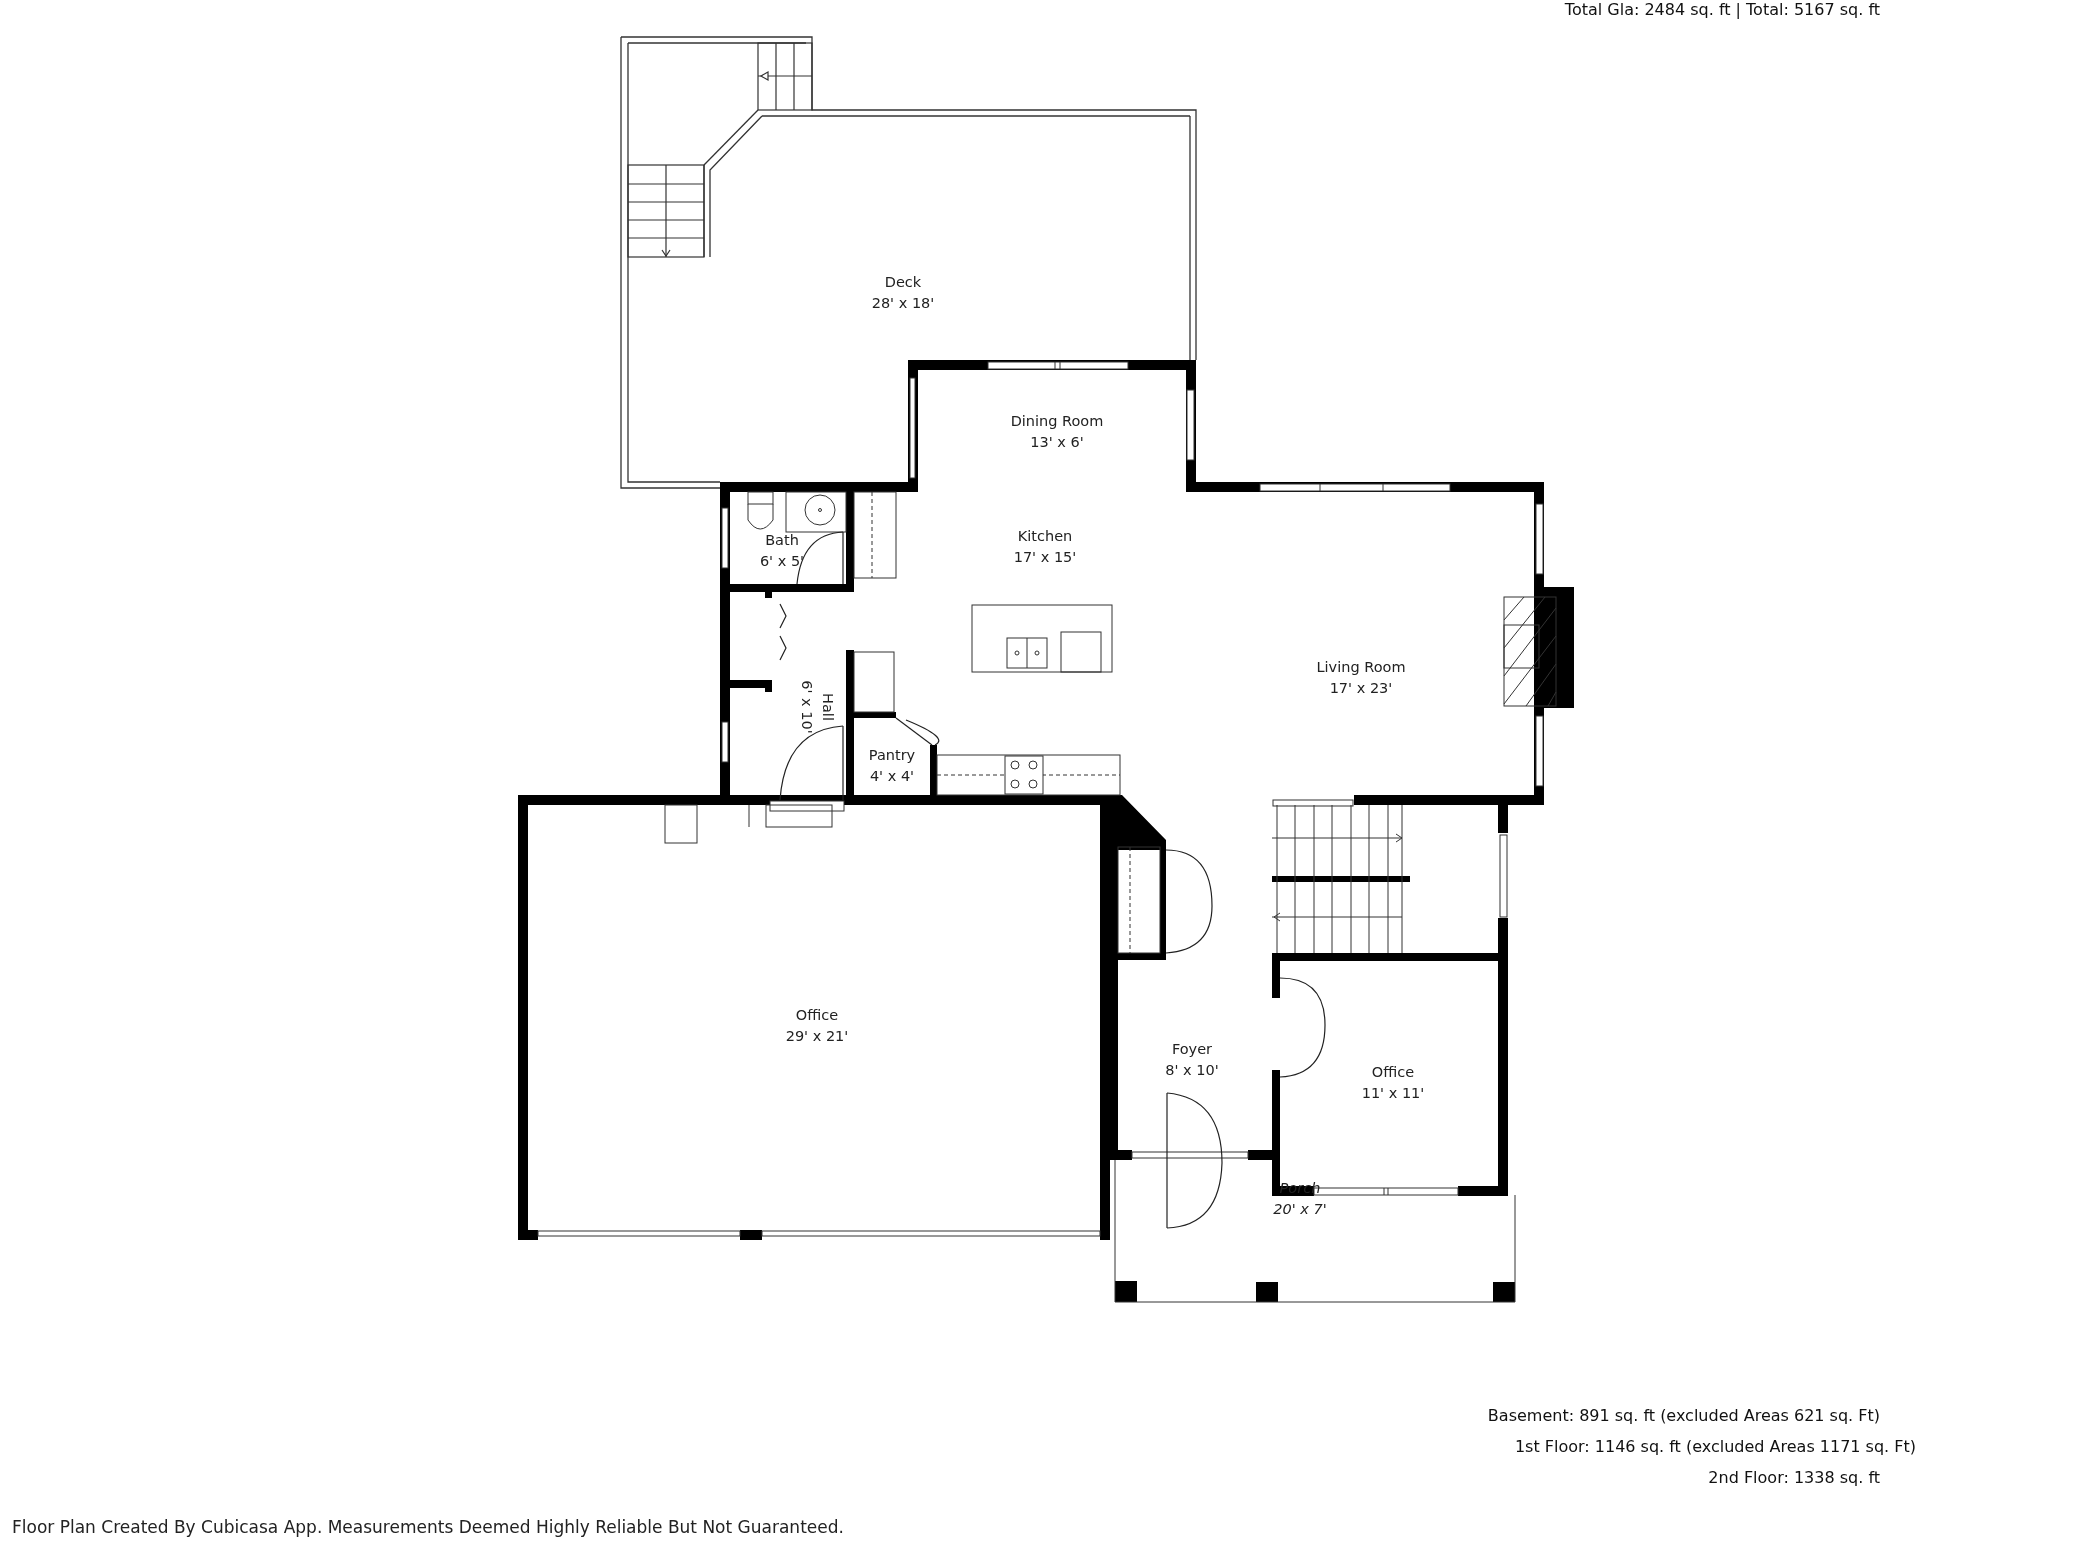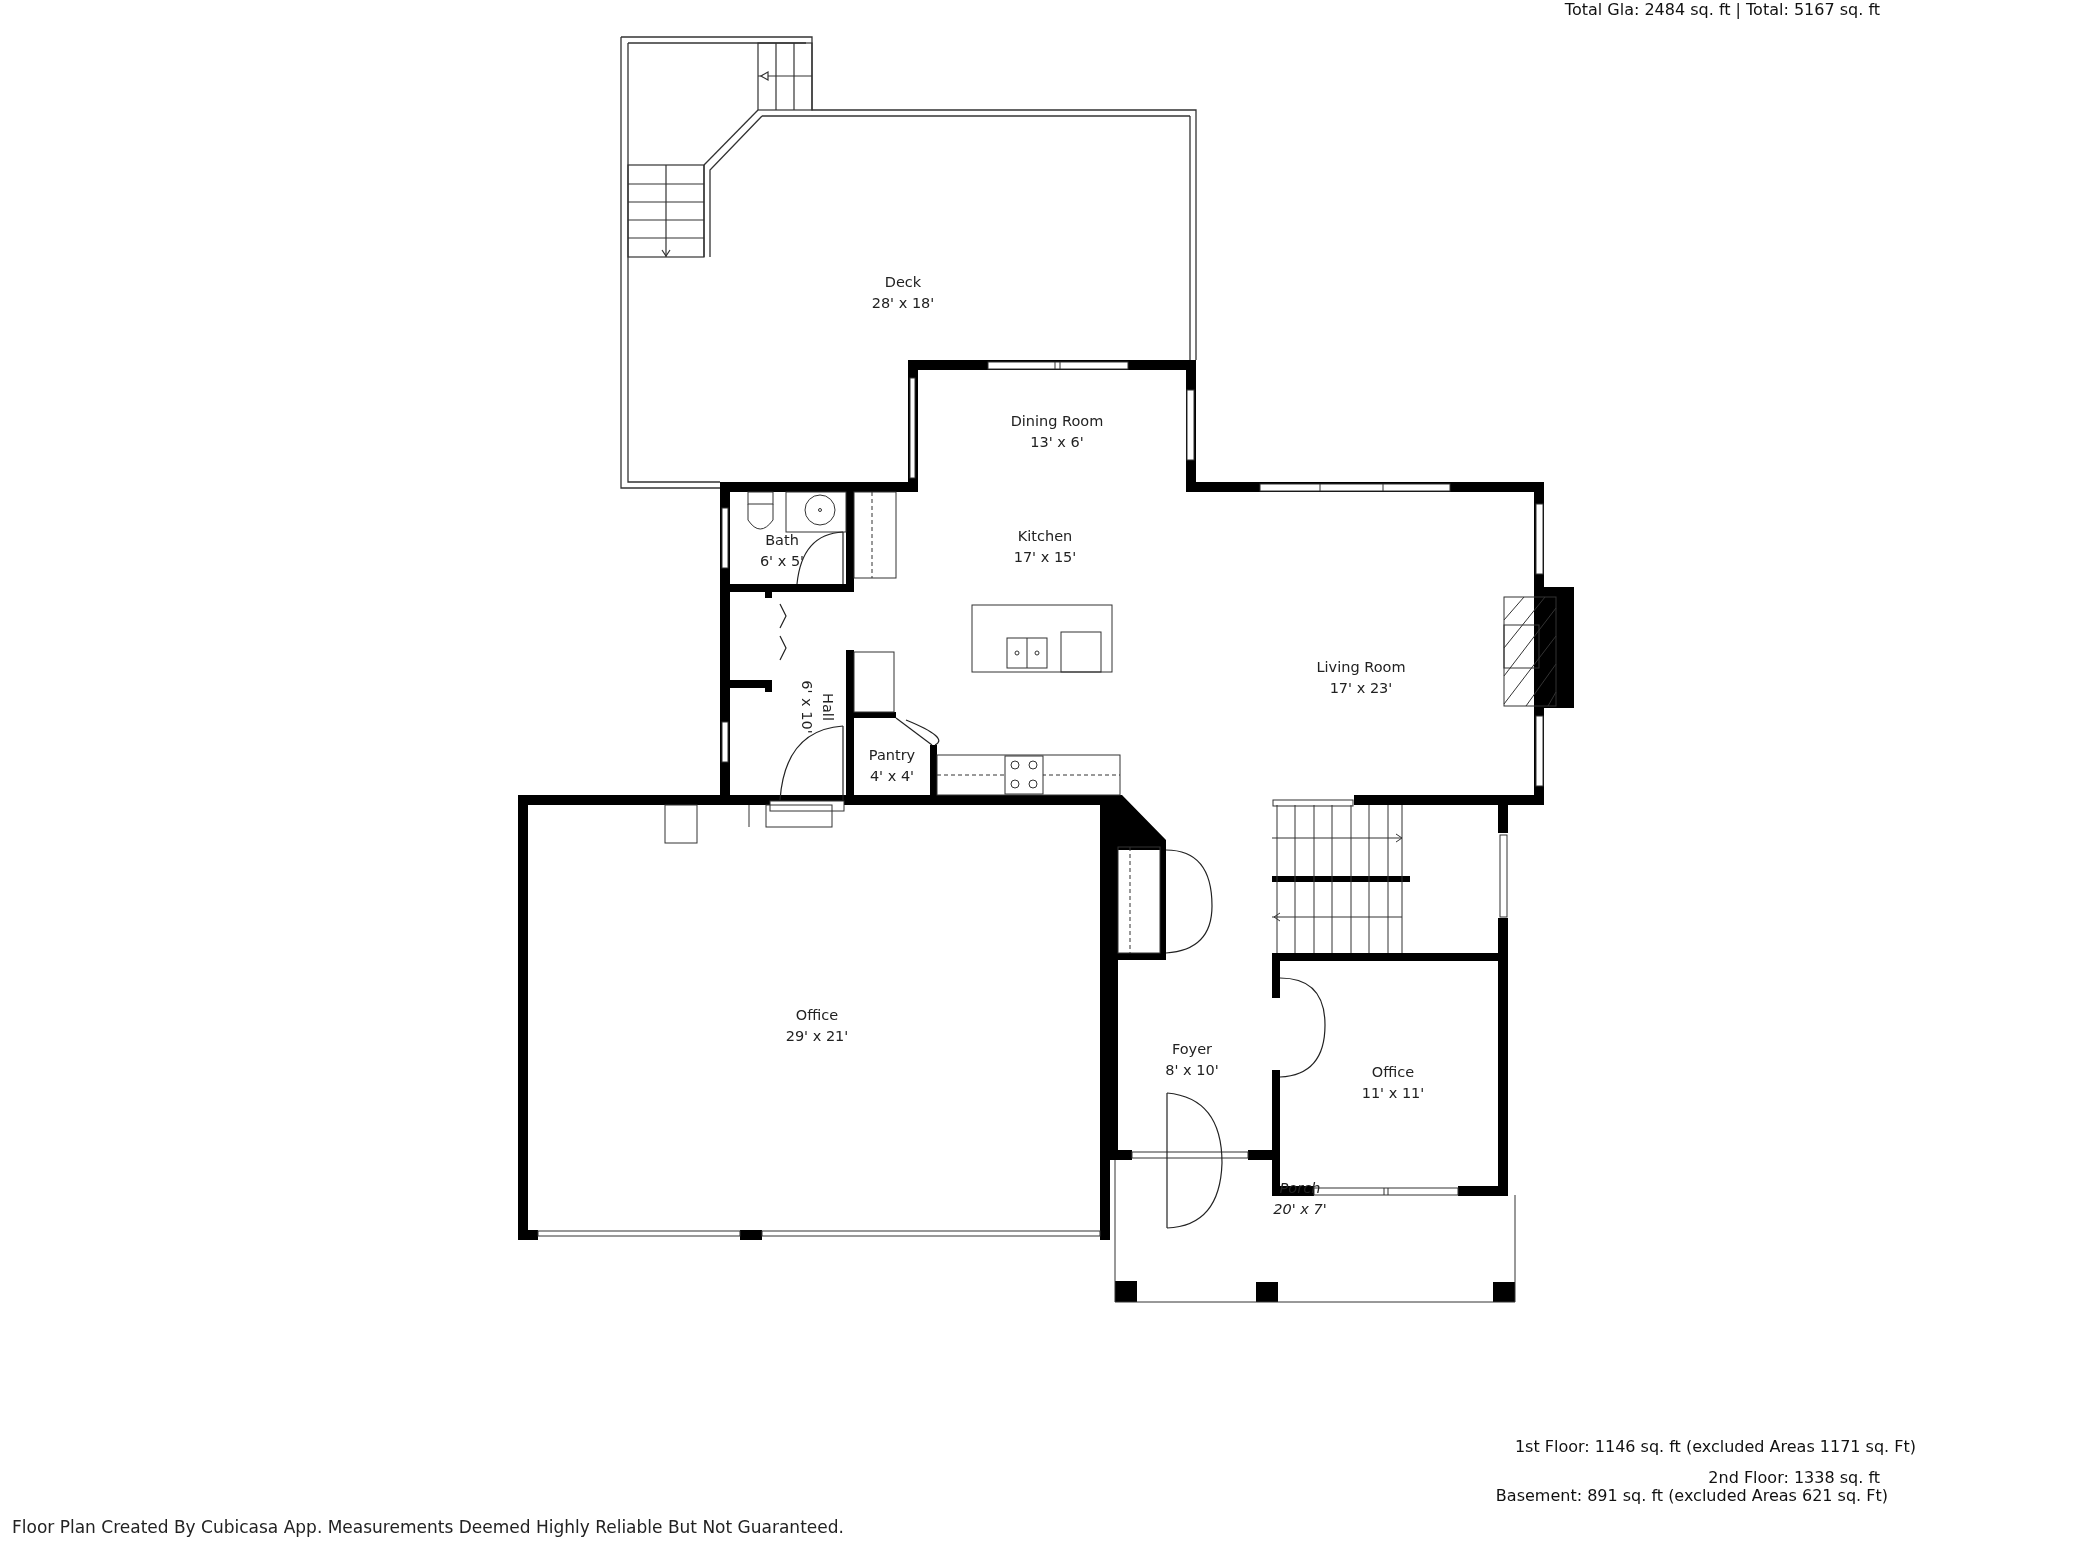--- a/index.html
+++ b/index.html
@@ -245,16 +245,16 @@
 <div class="room-label" style="left:1393px; top:1062px;">
   <div>Office</div>
   <div>11' x 11'</div>
 </div>
 <div class="room-label" style="left:1300px; top:1178px;font-style:italic;">
   <div>Porch</div>
   <div>20' x 7'</div>
 </div>
 
 <div class="footer totals">Total Gla: 2484 sq. ft | Total: 5167 sq. ft</div>
-<div class="footer line" style="top:1486px;padding-left:8px;">Basement: 891 sq. ft (excluded Areas 621 sq. Ft)</div>
+<div class="footer line" style="top:1406px;">Basement: 891 sq. ft (excluded Areas 621 sq. Ft)</div>
 <div class="footer line" style="top:1437px;padding-left:36px;">1st Floor: 1146 sq. ft (excluded Areas 1171 sq. Ft)</div>
 <div class="footer line" style="top:1468px;">2nd Floor: 1338 sq. ft</div>
 <div class="disclaimer">Floor Plan Created By Cubicasa App. Measurements Deemed Highly Reliable But Not Guaranteed.</div>
 
 </body></html>

